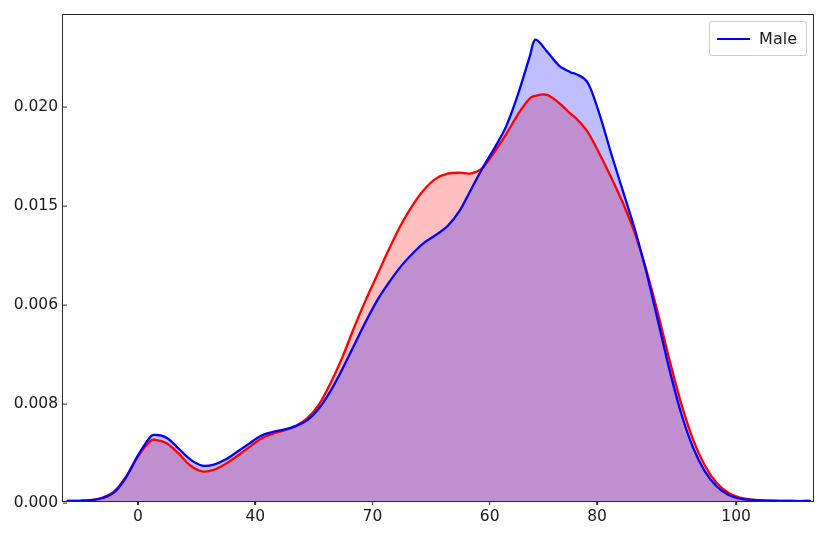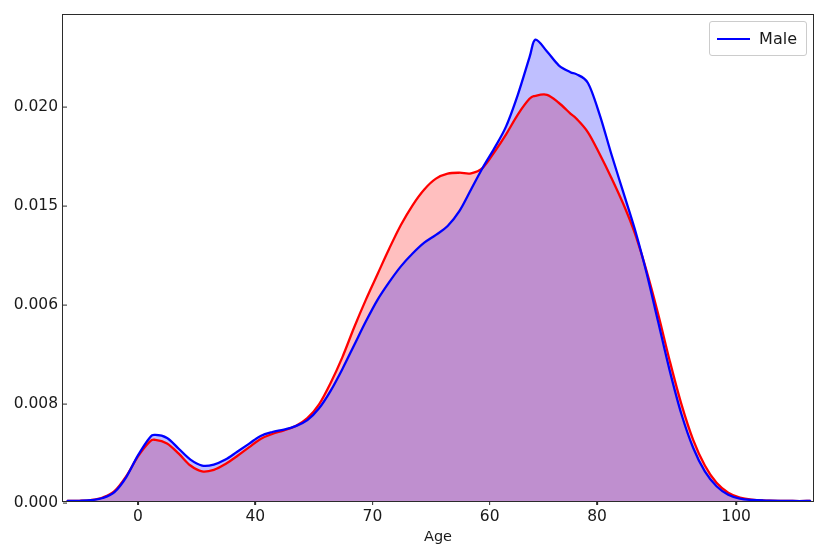--- a/index.html
+++ b/index.html
@@ -187,15 +187,14 @@
       </div>
 
     <div id="legend">
       <div class="legend-row">
         <span class="legend-swatch" style="border-top-color: rgb(0, 0, 255);"></span>
         <span class="legend-text">Male</span>
       </div>
     </div>
   </div>
 
-  <div id="xaxis-title">Age</div>
 
 </div>
 
 </body></html>

